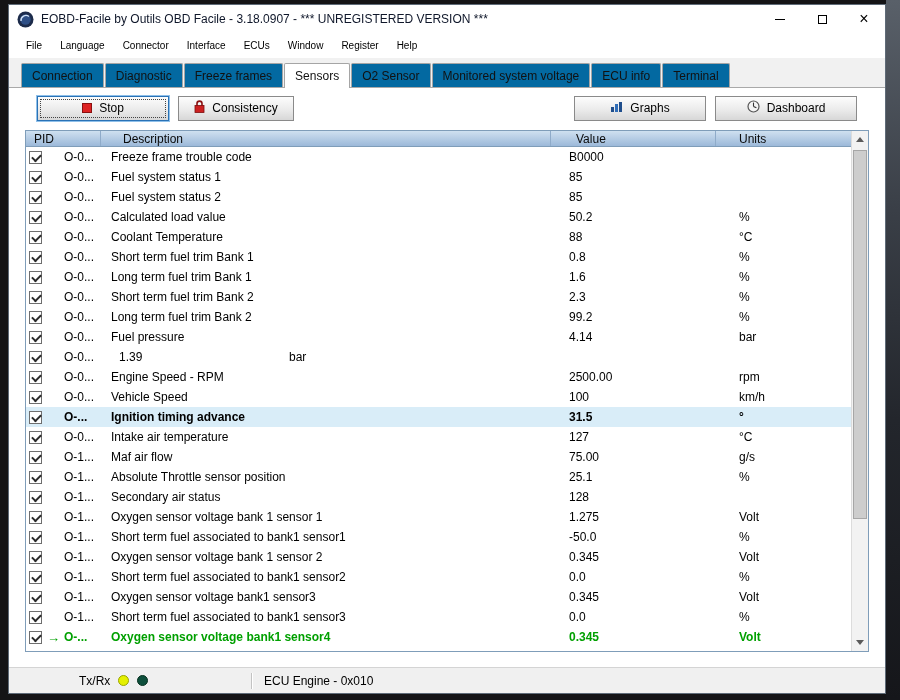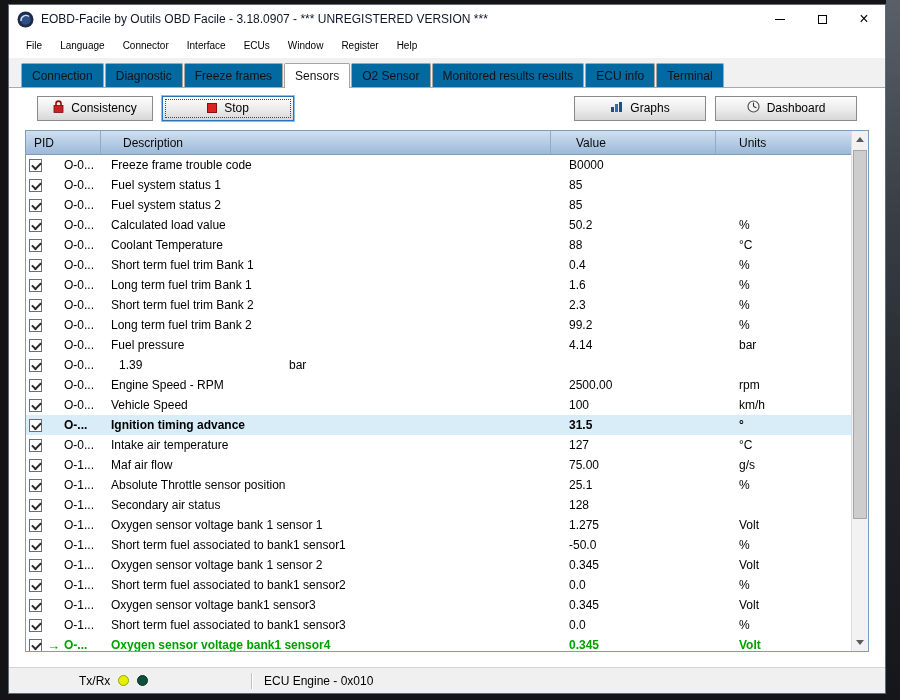--- a/index.html
+++ b/index.html
@@ -51,21 +51,21 @@
     background:linear-gradient(#fdfdfd,#e9e9e9 60%,#d7d7d7); cursor:default;
   }
   .btn-stop { width:132px; border:1px solid #2a72b5; box-shadow:0 0 0 1px #8fc0ea; outline:1px dotted #444; outline-offset:-4px; }
   .btn-consistency { width:116px; }
   .btn-graphs { width:132px; margin-left:auto; }
   .btn-dashboard { width:142px; }
   .stop-square { width:10px; height:10px; background:#dd2222; border:1px solid #8a1010; display:block; }
   
   .table-wrap { margin:2px 16px 0; height:522px; border:1px solid #7f9db9; display:flex; flex:0 0 auto; background:#fff; }
   .grid { flex:1; display:flex; flex-direction:column; min-width:0; }
-  .thead { height:24px; display:flex; background:linear-gradient(#cfe0f0,#9cb9d9); border-bottom:1px solid #7f9db9; flex:0 0 auto;justify-content:center; }
+  .thead { height:16px; display:flex; background:linear-gradient(#cfe0f0,#9cb9d9); border-bottom:1px solid #7f9db9; flex:0 0 auto;justify-content:center; }
   .hcell { font-size:12px; color:#0a0a0a; display:flex; align-items:center; border-right:1px solid #8fabc9; height:100%; }
   .h-pid   { width:75px;  padding-left:8px; }
   .h-desc  { width:450px; padding-left:22px; }
   .h-value { width:165px; padding-left:25px; }
   .h-units { flex:1; padding-left:23px; border-right:none; }
   .tbody { flex:1; background:#fff; overflow:hidden; }
   .trow { height:20px; display:flex; align-items:center; font-size:12px; color:#000; }
   .trow.selected { background:#d9edf8; font-weight:bold; }
   .trow.green { color:#00a000; font-weight:bold; }
   .cell { white-space:nowrap; overflow:hidden; }
@@ -144,38 +144,38 @@
         <span class="menu-item">Register</span>
         <span class="menu-item">Help</span>
       </div>
 
     <div class="tabbar">
         <span class="tab">Connection</span>
         <span class="tab">Diagnostic</span>
         <span class="tab">Freeze frames</span>
         <span class="tab active">Sensors</span>
         <span class="tab">O2 Sensor</span>
-        <span class="tab">Monitored results results</span>
+        <span class="tab">Monitored system voltage</span>
         <span class="tab">ECU info</span>
         <span class="tab">Terminal</span>
       </div>
 
     <div class="toolbar">
+      <div class="btn btn-stop">
+        <span class="stop-square"></span>
+        <span>Stop</span>
+      </div>
       <div class="btn btn-consistency">
         <span>
           <svg width="11" height="13" viewBox="0 0 11 13">
             <path d="M3 6 V3.6 A2.5 2.5 0 0 1 8 3.6 V6" stroke="#8a1010" stroke-width="1.6" fill="none"></path>
             <rect x="1" y="5.5" width="9" height="7" fill="#cc2020" stroke="#7c0d0d" stroke-width="0.8"></rect>
           </svg>
         </span>
         <span>Consistency</span>
-      </div>
-      <div class="btn btn-stop">
-        <span class="stop-square"></span>
-        <span>Stop</span>
       </div>
       <div class="btn btn-graphs">
         <span>
           <svg width="13" height="12" viewBox="0 0 13 12">
             <rect x="1" y="6" width="3" height="5" fill="#1f4e8c"></rect>
             <rect x="5" y="3" width="3" height="8" fill="#2f6db8"></rect>
             <rect x="9" y="1" width="3" height="10" fill="#1f4e8c"></rect>
           </svg>
         </span>
         <span>Graphs</span>
@@ -251,21 +251,21 @@
               <span class="cell value-cell">88</span>
               <span class="cell units-cell">°C</span>
             </div>
             <div class="trow">
               <span class="cell pid-cell">
                 <span class="cb"></span>
                 <span class="arrowslot"></span>
                 <span class="pidtxt">O-0...</span>
               </span>
               <span class="cell desc-cell">Short term fuel trim Bank 1</span>
-              <span class="cell value-cell">0.4</span>
+              <span class="cell value-cell">0.8</span>
               <span class="cell units-cell">%</span>
             </div>
             <div class="trow">
               <span class="cell pid-cell">
                 <span class="cb"></span>
                 <span class="arrowslot"></span>
                 <span class="pidtxt">O-0...</span>
               </span>
               <span class="cell desc-cell">Long term fuel trim Bank 1</span>
               <span class="cell value-cell">1.6</span>

